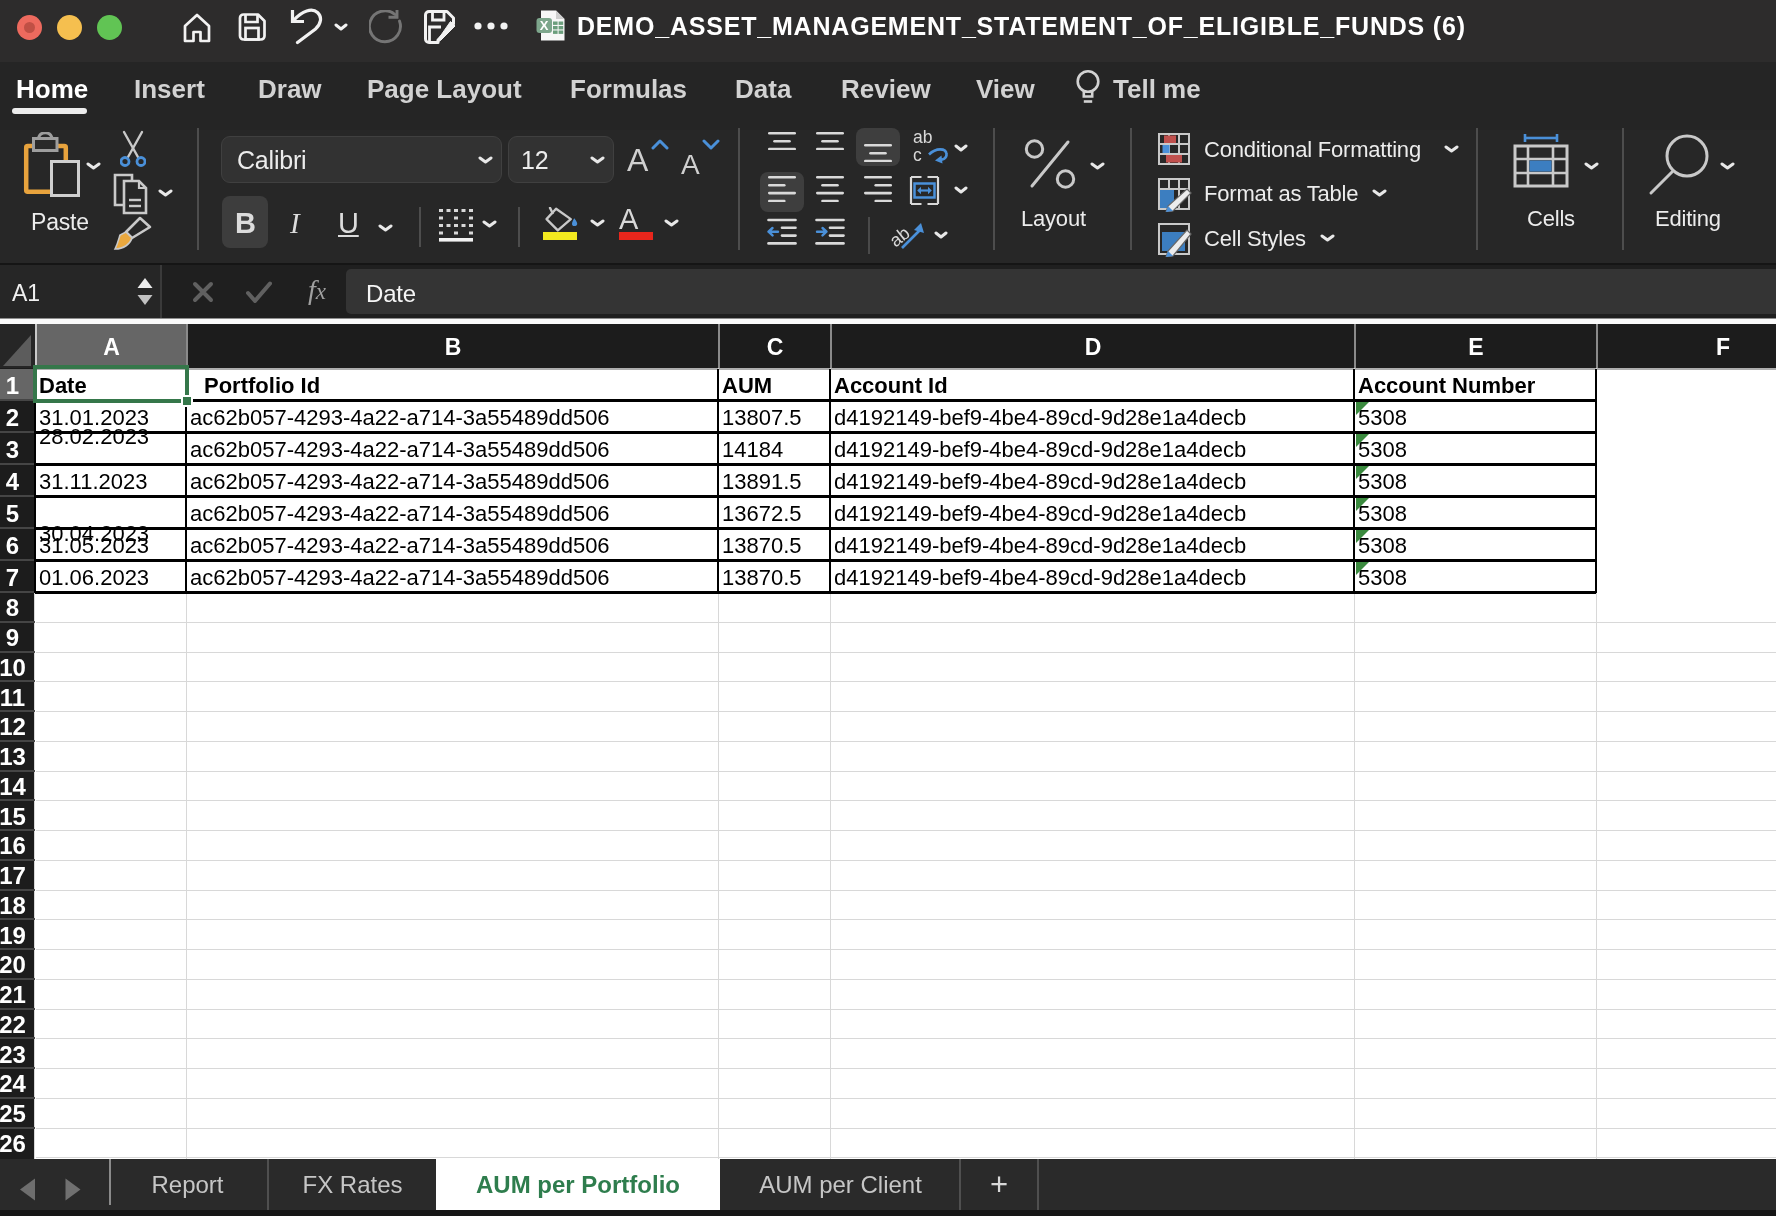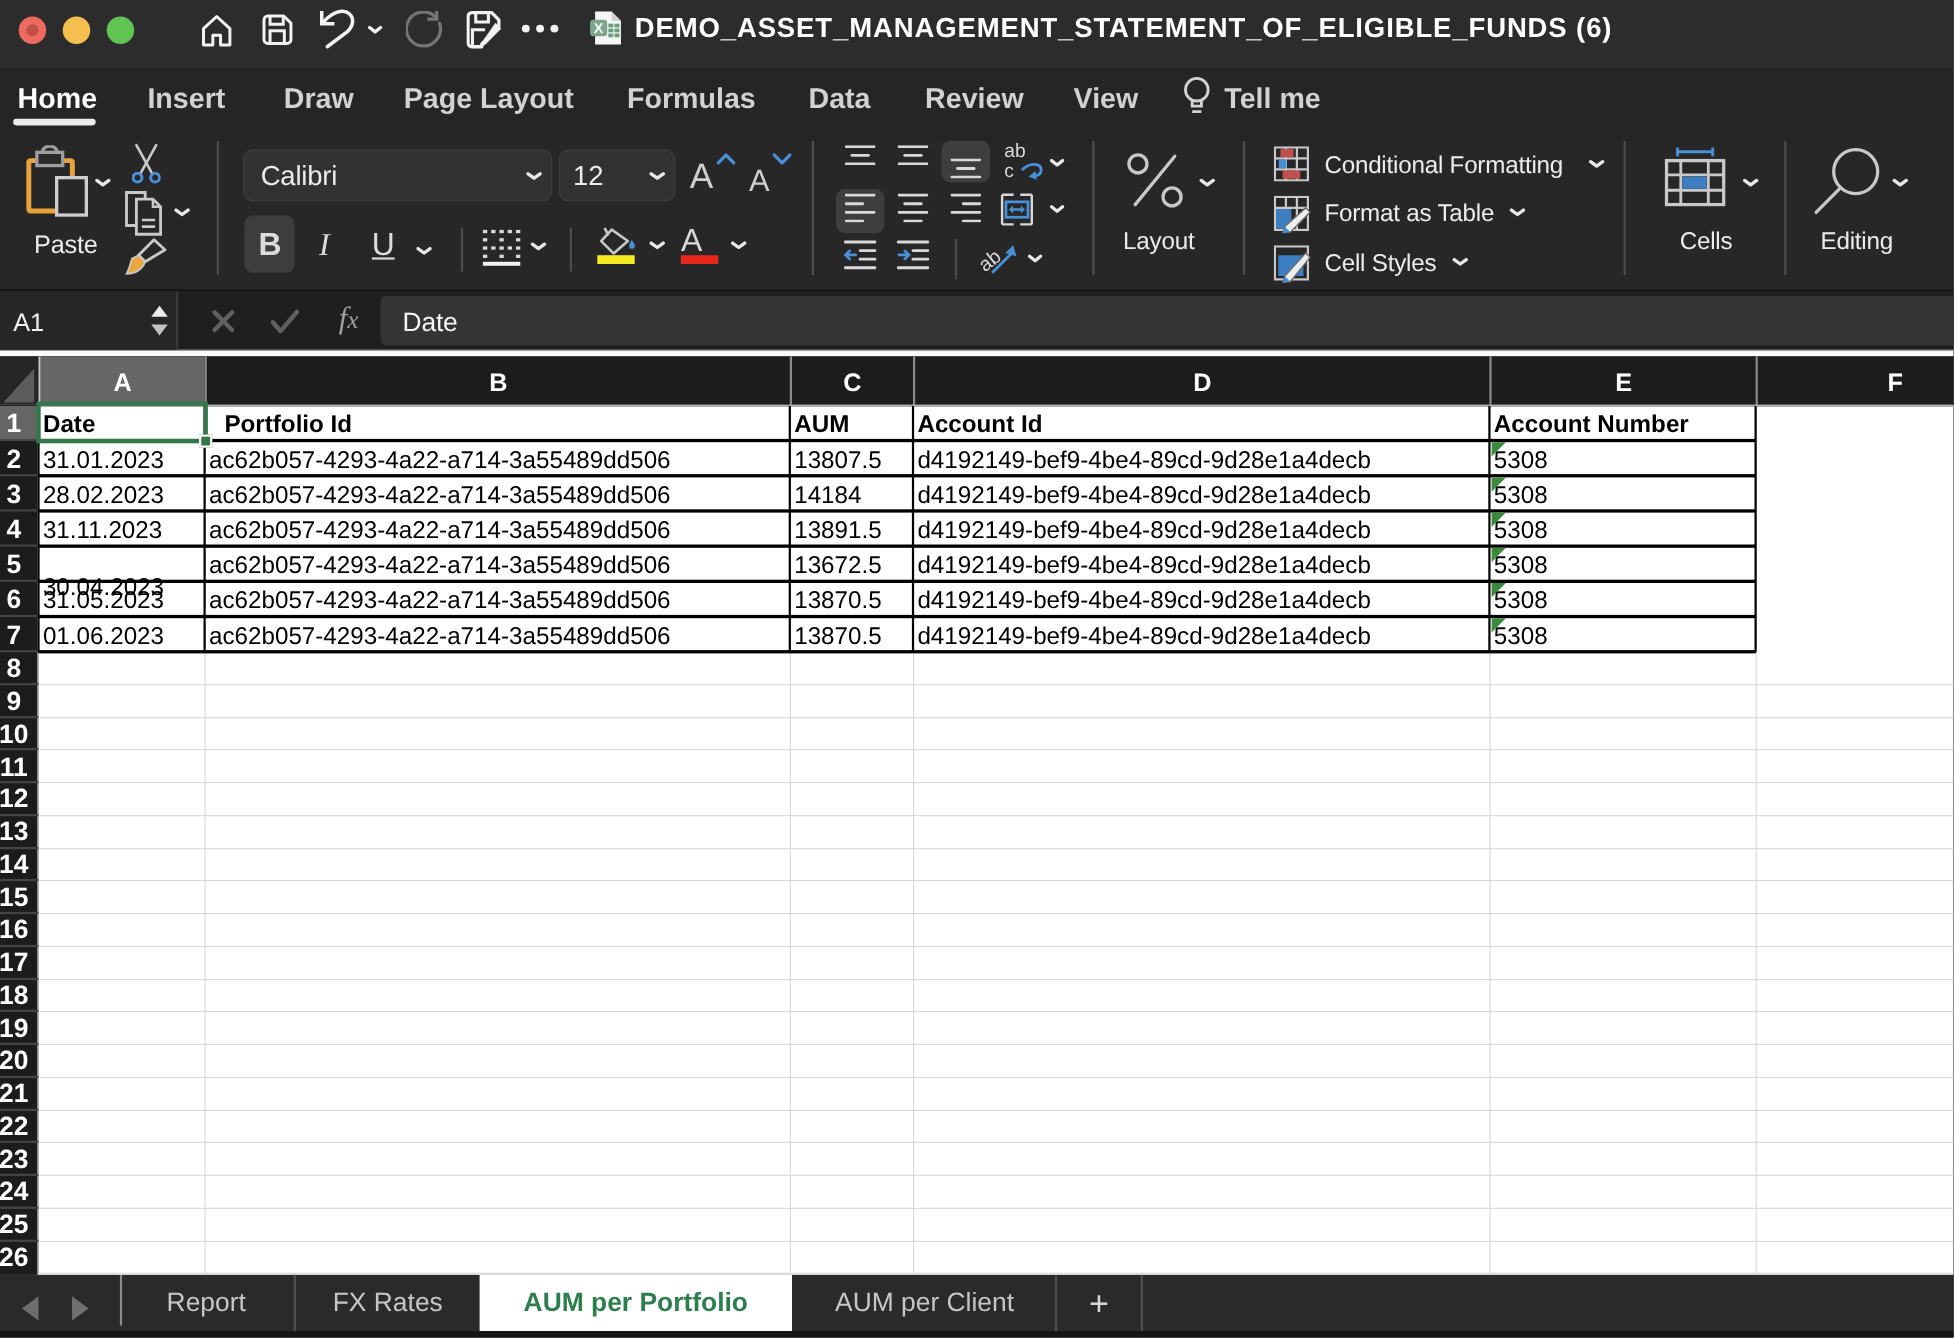--- a/index.html
+++ b/index.html
@@ -476,21 +476,21 @@
 <div class="cell hcell" style="left:200px;top:369px;width:532px;height:31px;">Portfolio Id</div>
 <div class="cell hcell" style="left:718px;top:369px;width:112px;height:31px;">AUM</div>
 <div class="cell hcell" style="left:830px;top:369px;width:524px;height:31px;">Account Id</div>
 <div class="cell hcell" style="left:1354px;top:369px;width:242px;height:31px;">Account Number</div>
 <div class="cell" style="left:35px;top:400px;width:151px;height:32px;">31.01.2023</div>
 <div class="cell" style="left:186px;top:400px;width:532px;height:32px;">ac62b057-4293-4a22-a714-3a55489dd506</div>
 <div class="cell" style="left:718px;top:400px;width:112px;height:32px;">13807.5</div>
 <div class="cell" style="left:830px;top:400px;width:524px;height:32px;">d4192149-bef9-4be4-89cd-9d28e1a4decb</div>
 <div class="cell" style="left:1354px;top:400px;width:242px;height:32px;">5308</div>
 <div class="tri" style="left:1356px;top:402px;"></div>
-<div class="cell" style="left:35px;top:432px;width:151px;height:32px;">28.02.2023</div>
+<div class="cell" style="left:35px;top:419px;width:151px;height:32px;">28.02.2023</div>
 <div class="cell" style="left:186px;top:432px;width:532px;height:32px;">ac62b057-4293-4a22-a714-3a55489dd506</div>
 <div class="cell" style="left:718px;top:432px;width:112px;height:32px;">14184</div>
 <div class="cell" style="left:830px;top:432px;width:524px;height:32px;">d4192149-bef9-4be4-89cd-9d28e1a4decb</div>
 <div class="cell" style="left:1354px;top:432px;width:242px;height:32px;">5308</div>
 <div class="tri" style="left:1356px;top:434px;"></div>
 <div class="cell" style="left:35px;top:464px;width:151px;height:32px;">31.11.2023</div>
 <div class="cell" style="left:186px;top:464px;width:532px;height:32px;">ac62b057-4293-4a22-a714-3a55489dd506</div>
 <div class="cell" style="left:718px;top:464px;width:112px;height:32px;">13891.5</div>
 <div class="cell" style="left:830px;top:464px;width:524px;height:32px;">d4192149-bef9-4be4-89cd-9d28e1a4decb</div>
 <div class="cell" style="left:1354px;top:464px;width:242px;height:32px;">5308</div>

